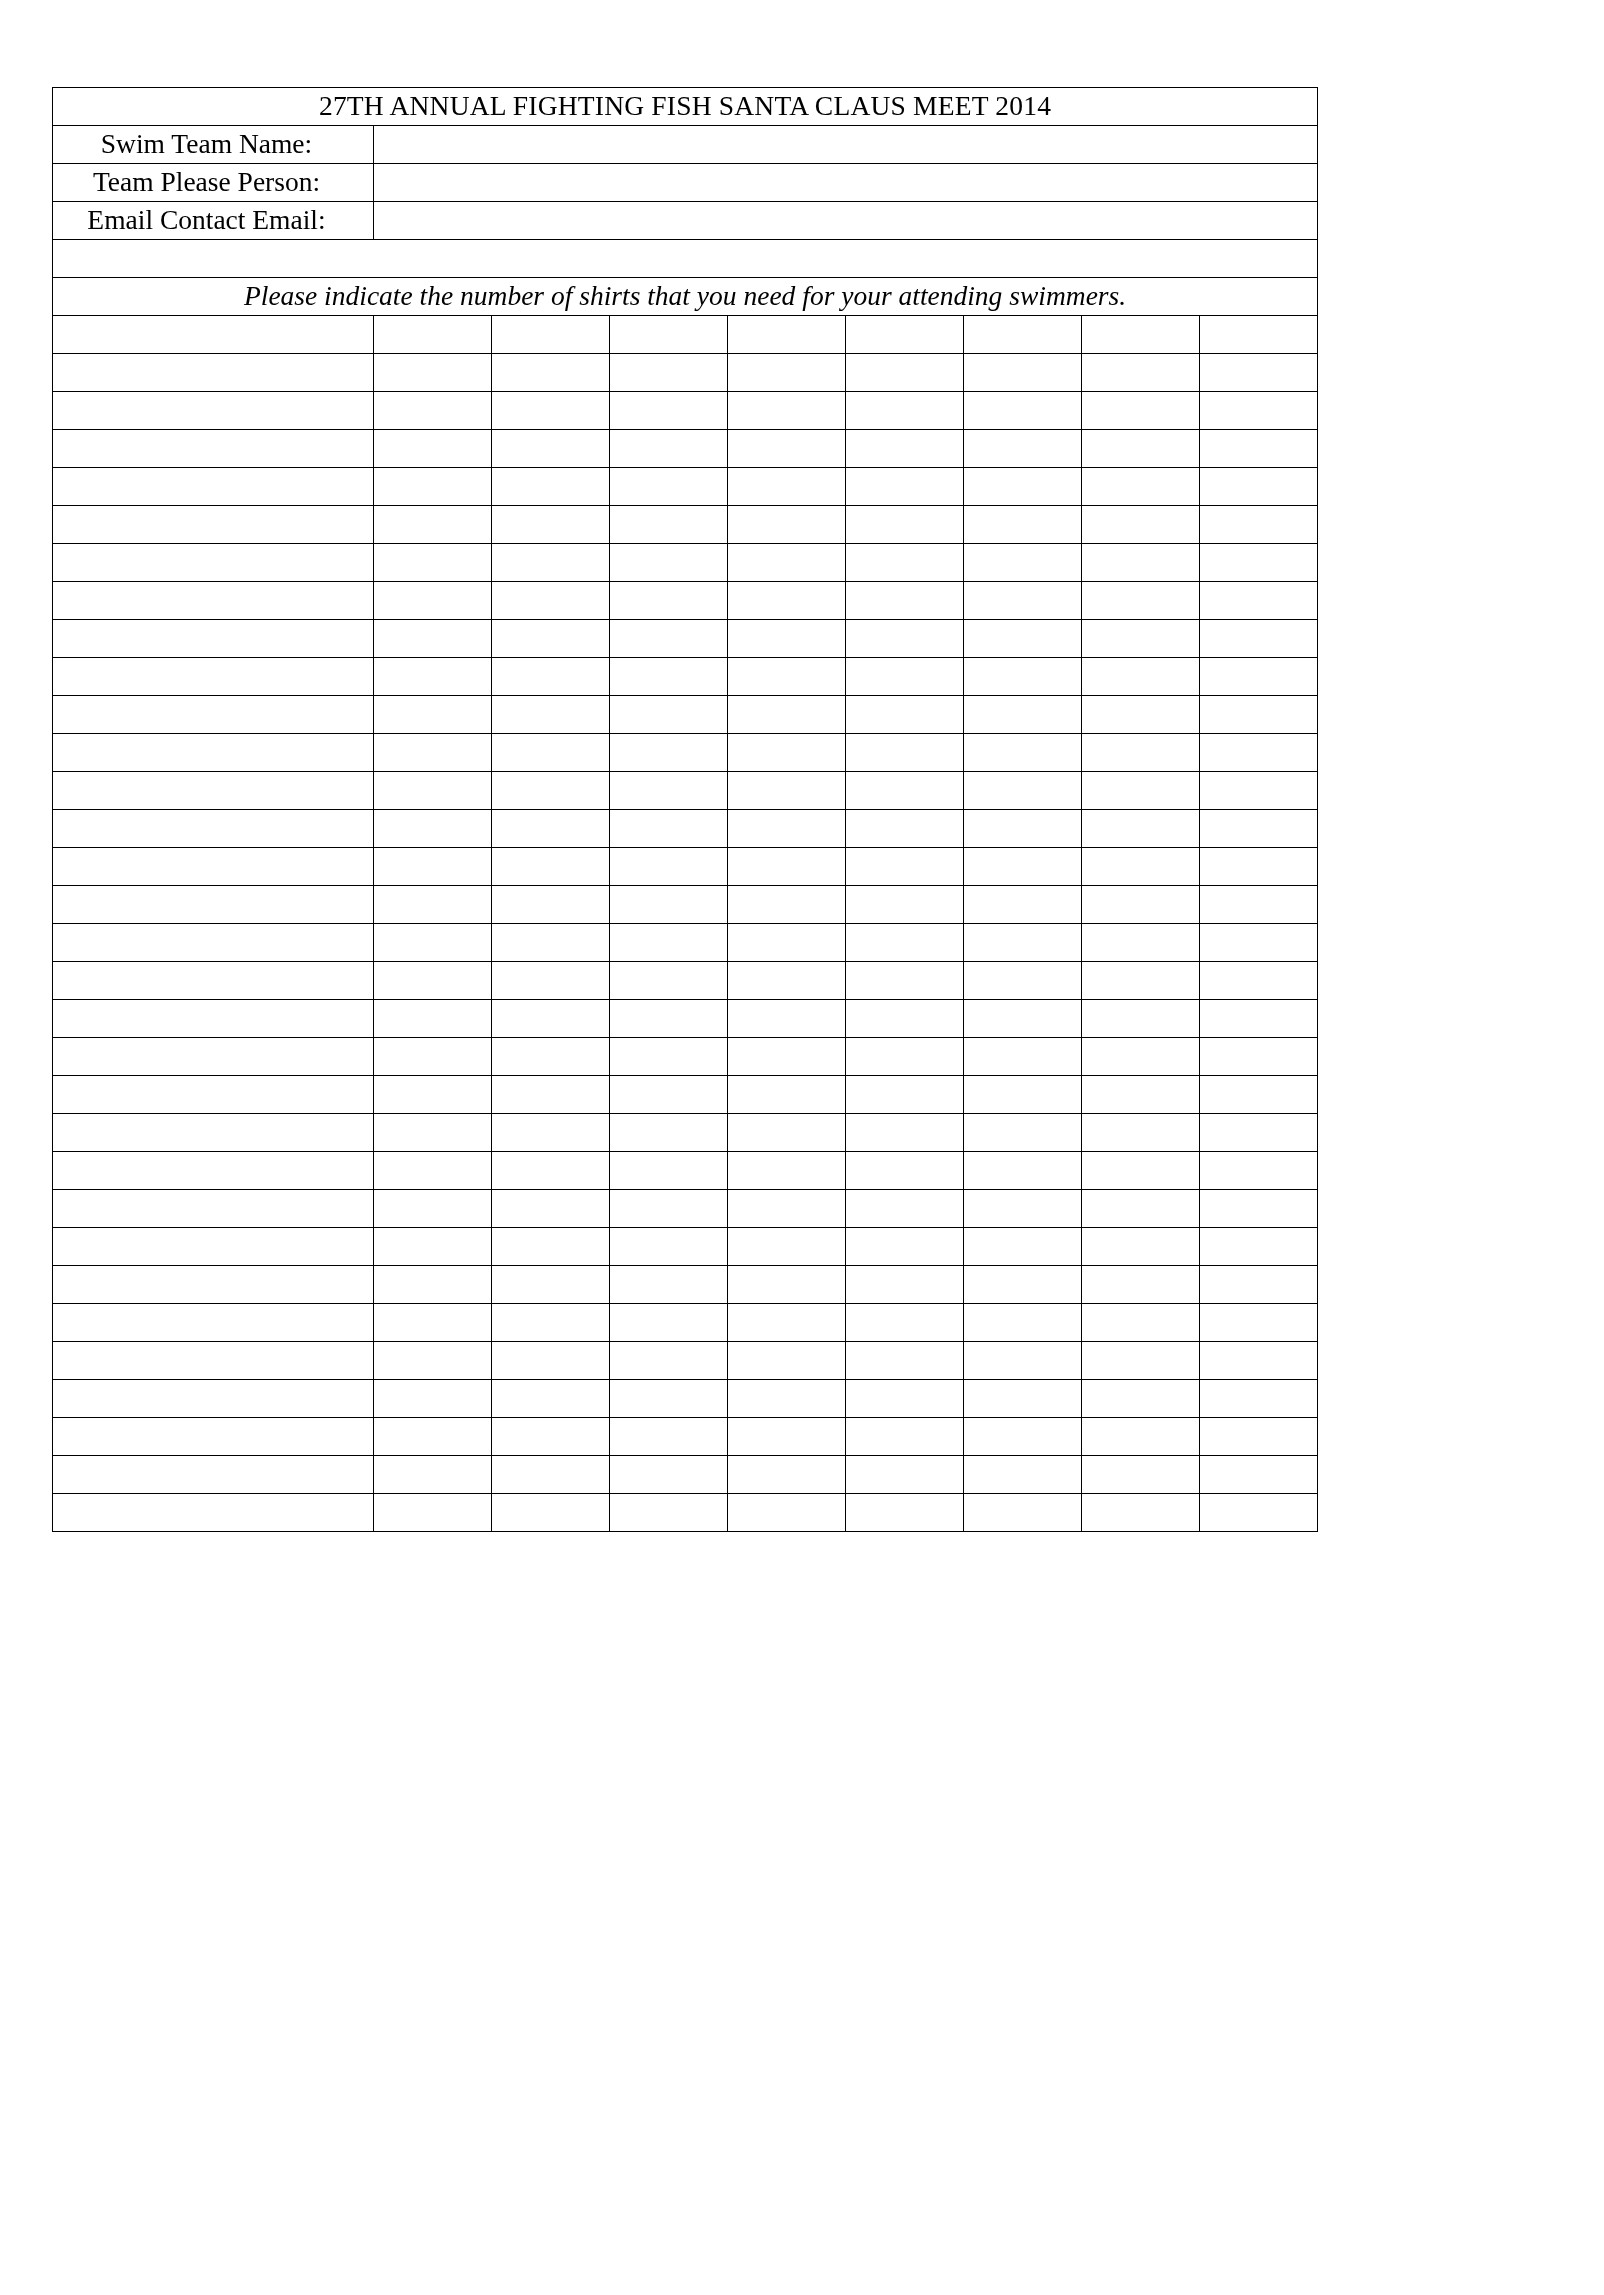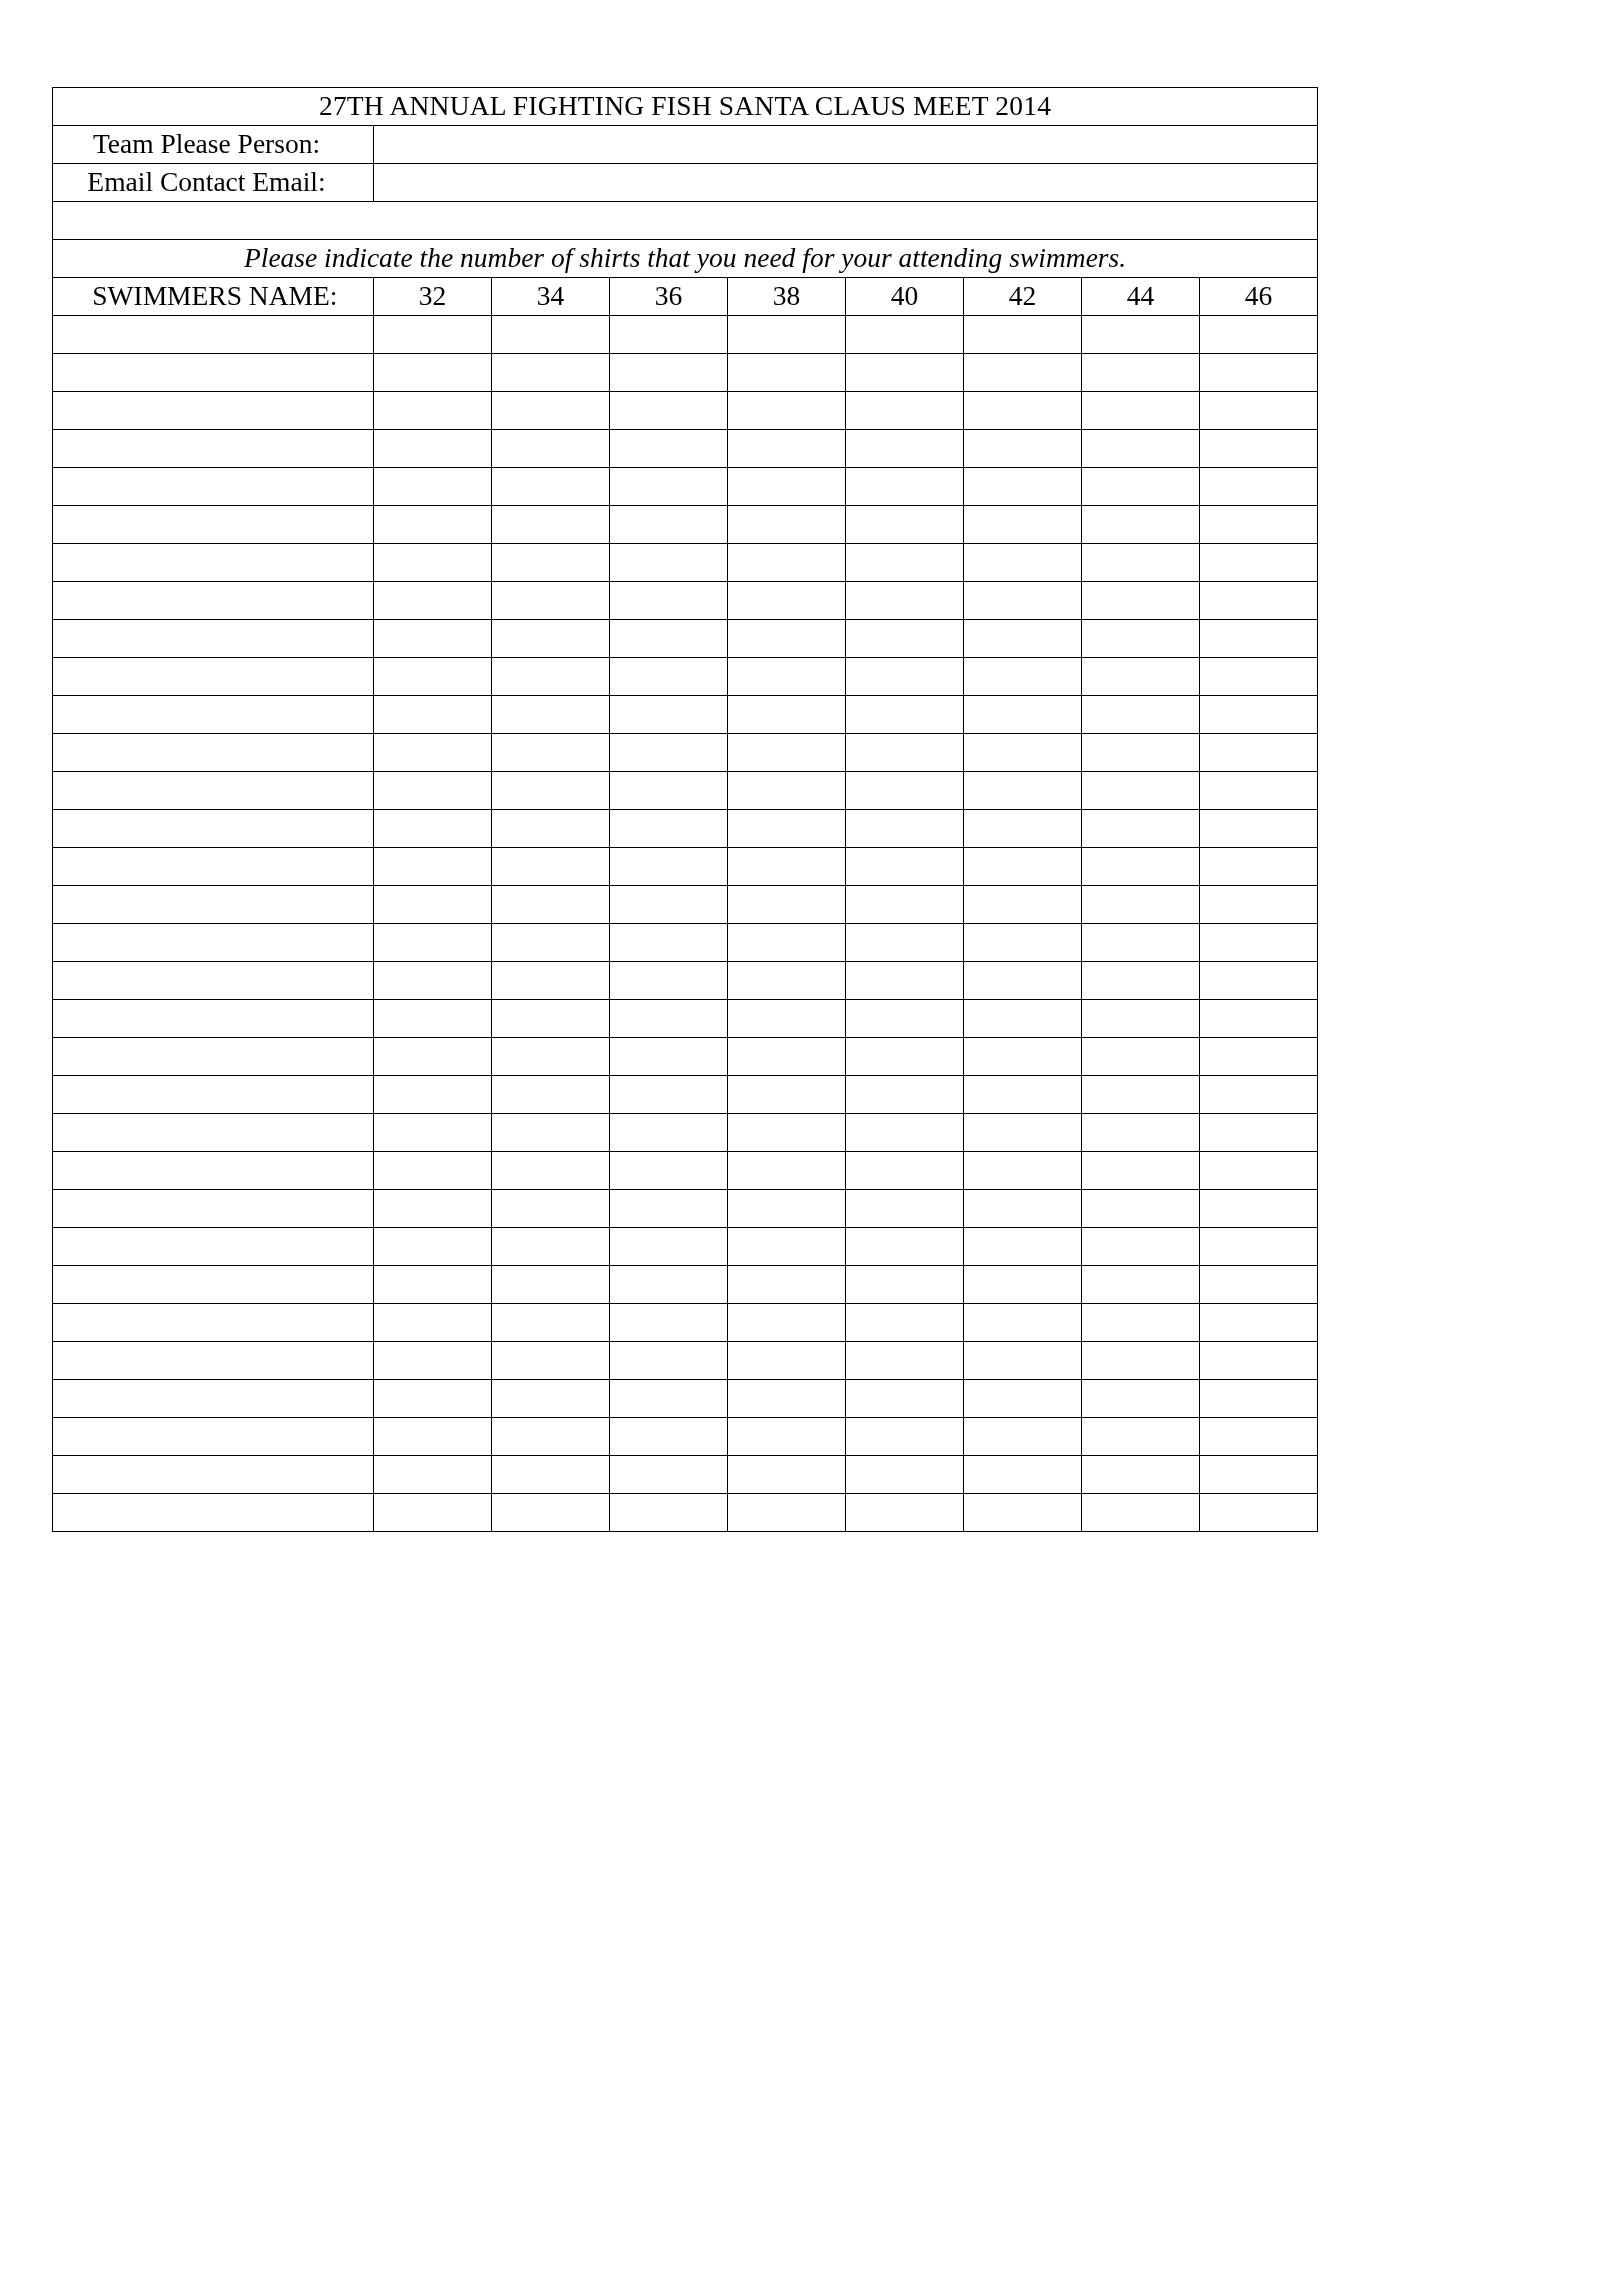--- a/index.html
+++ b/index.html
@@ -96,48 +96,41 @@
       <col class="size-col">
       <col class="size-col">
       <col class="size-col">
     </colgroup>
     <tbody>
       <tr class="title-row">
         <td colspan="9">27TH ANNUAL FIGHTING FISH SANTA CLAUS MEET 2014</td>
       </tr>
 
       <tr>
+        <td class="label-cell">Swim Team Name:</td>
+        <td class="value-cell" colspan="8"></td>
+      </tr>
+      <tr>
         <td class="label-cell">Team Please Person:</td>
         <td class="value-cell" colspan="8"></td>
       </tr>
       <tr>
         <td class="label-cell">Email Contact Email:</td>
         <td class="value-cell" colspan="8"></td>
       </tr>
 
       <tr class="spacer-row">
         <td colspan="9"></td>
       </tr>
 
       <tr class="instruction-row">
         <td colspan="9">Please indicate the number of shirts that you need for your attending swimmers.</td>
       </tr>
 
 
-      <tr class="header-row">
-        <td class="swimmers-name-cell">SWIMMERS NAME:</td>
-        <td>32</td>
-        <td>34</td>
-        <td>36</td>
-        <td>38</td>
-        <td>40</td>
-        <td>42</td>
-        <td>44</td>
-        <td>46</td>
-      </tr>
     </tbody>
     <tbody id="data-rows">
         <tr class="data-row">
           <td class="swimmers-name-cell"></td>
           <td></td>
           <td></td>
           <td></td>
           <td></td>
           <td></td>
           <td></td>

